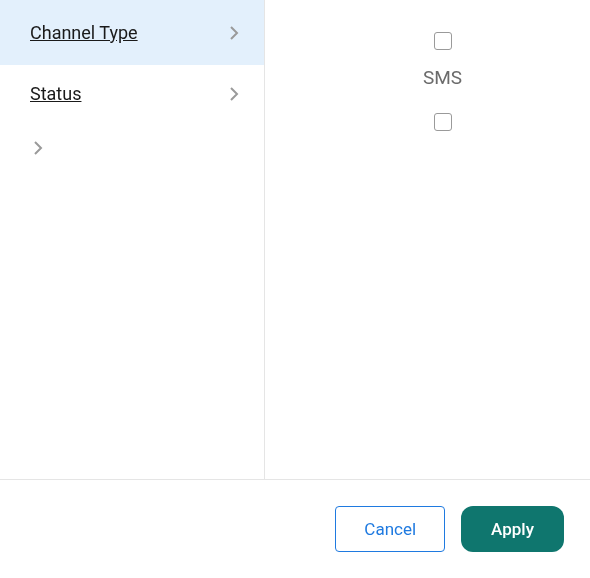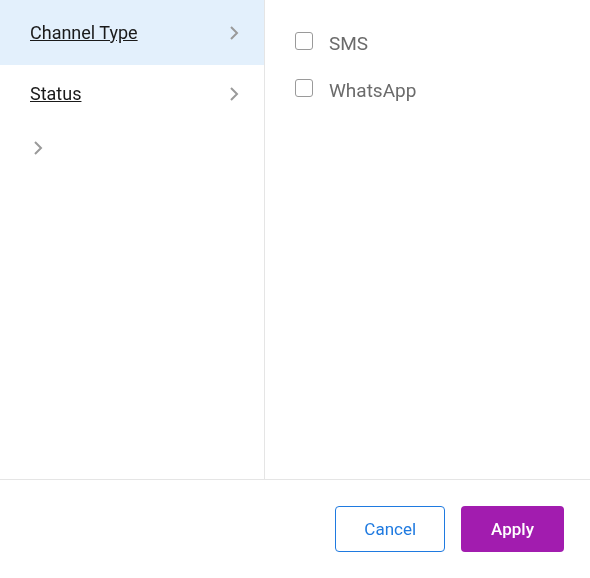--- a/index.html
+++ b/index.html
@@ -57,23 +57,25 @@
       stroke: #9a9a9a;
       stroke-width: 2;
       fill: none;
     }
     .main {
       flex: 1;
       padding: 20px 0 0 30px;
     }
     .option-row {
       display: flex;
+      align-items: center;
       gap: 16px;
       padding: 12px 0;
       cursor: pointer;
+      flex-direction: column;
     }
     .checkbox {
       width: 18px;
       height: 18px;
       border: 1.5px solid #9a9a9a;
       border-radius: 3px;
       background: #ffffff;
       flex-shrink: 0;
     }
     .option-label {
@@ -98,25 +100,26 @@
       display: flex;
       align-items: center;
       justify-content: center;
     }
     .btn-cancel {
       background: #ffffff;
       color: #1f7ae0;
       border: 1.5px solid #1f7ae0;
     }
     .btn-apply {
-      background: #a21caf;
+      background: #0f766e;
       color: #ffffff;
       cursor: default;
       font-weight: 500;
       padding: 0 30px;
+      border-radius: 12px;
     }
   </style>
 </head>
 <body>
 
 <div class="content">
   <div class="sidebar">
     <div class="sidebar-item selected">
       <span class="sidebar-item-label">Channel Type</span>
       <span class="chevron">
@@ -142,21 +145,20 @@
     </div>
   </div>
 
   <div class="main">
     <div class="option-row">
       <span class="checkbox"></span>
       <span class="option-label">SMS</span>
     </div>
     <div class="option-row">
       <span class="checkbox"></span>
-      <span class="option-label">WhatsApp</span>
     </div>
   </div>
 </div>
 
 <div class="footer">
   <button class="btn btn-cancel">Cancel</button>
   <button class="btn btn-apply">Apply</button>
 </div>
 
 </body></html>

